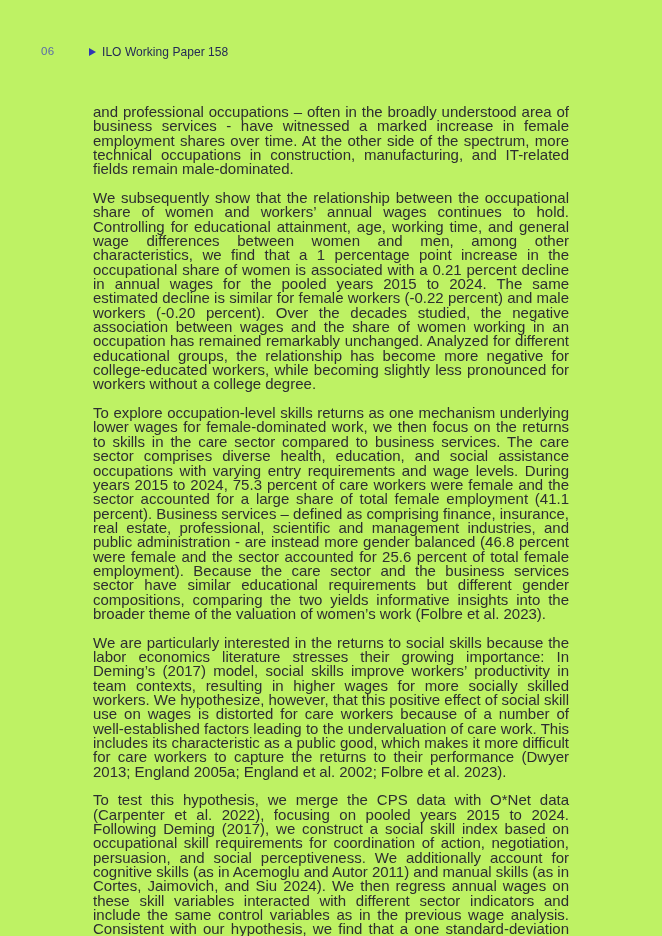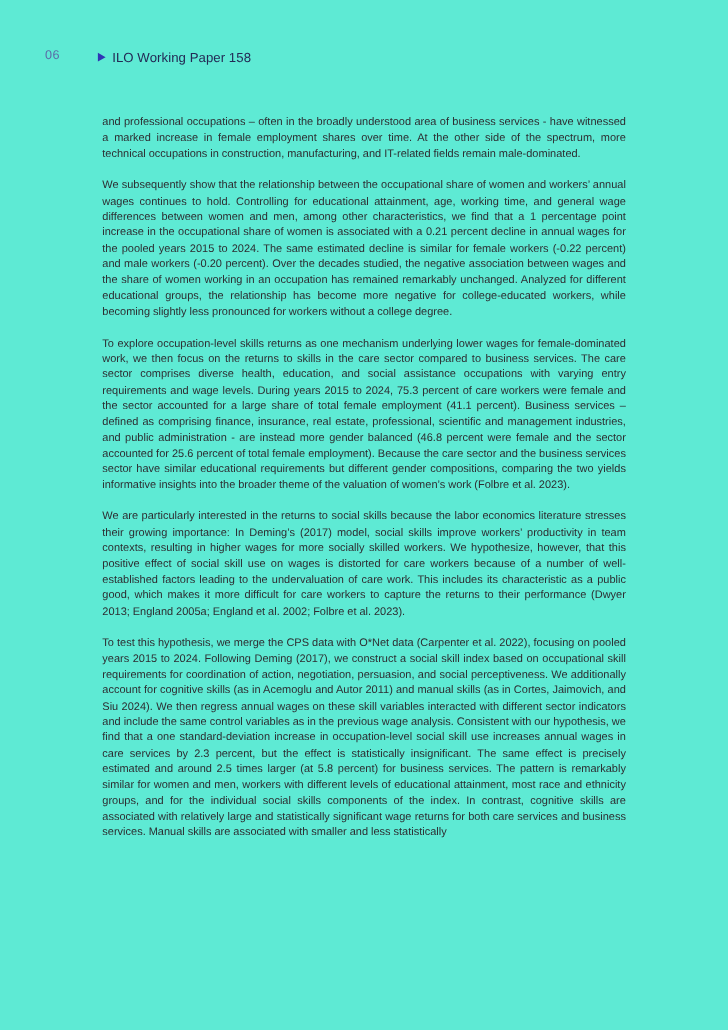--- a/index.html
+++ b/index.html
@@ -11,21 +11,21 @@
     width: 662px;
     height: 936px;
     position: relative;
     font-family: "Liberation Sans", sans-serif;
     -webkit-font-smoothing: antialiased;
   }
 
   .page {
     position: absolute;
     inset: 0;
-    background: #5eead4;
+    background: #bef264;
     overflow: hidden;
   }
 
   
   .running-header {
     position: absolute;
     left: 0;
     top: 42px;
     width: 662px;
     height: 20px;
@@ -62,21 +62,21 @@
 
   
   .text-column {
     position: absolute;
     left: 93px;
     top: 105px;
     width: 476px;
   }
 
   .body-paragraph {
-    font-size: 10px;
+    font-size: 15px;
     line-height: 14.35px;
     color: #2d2d31;
     text-align: justify;
     text-justify: inter-word;
     margin: 0 0 14.3px 0;
     hyphens: none;
     word-spacing: -0.1px;
   }
 
   .body-paragraph:last-child {

